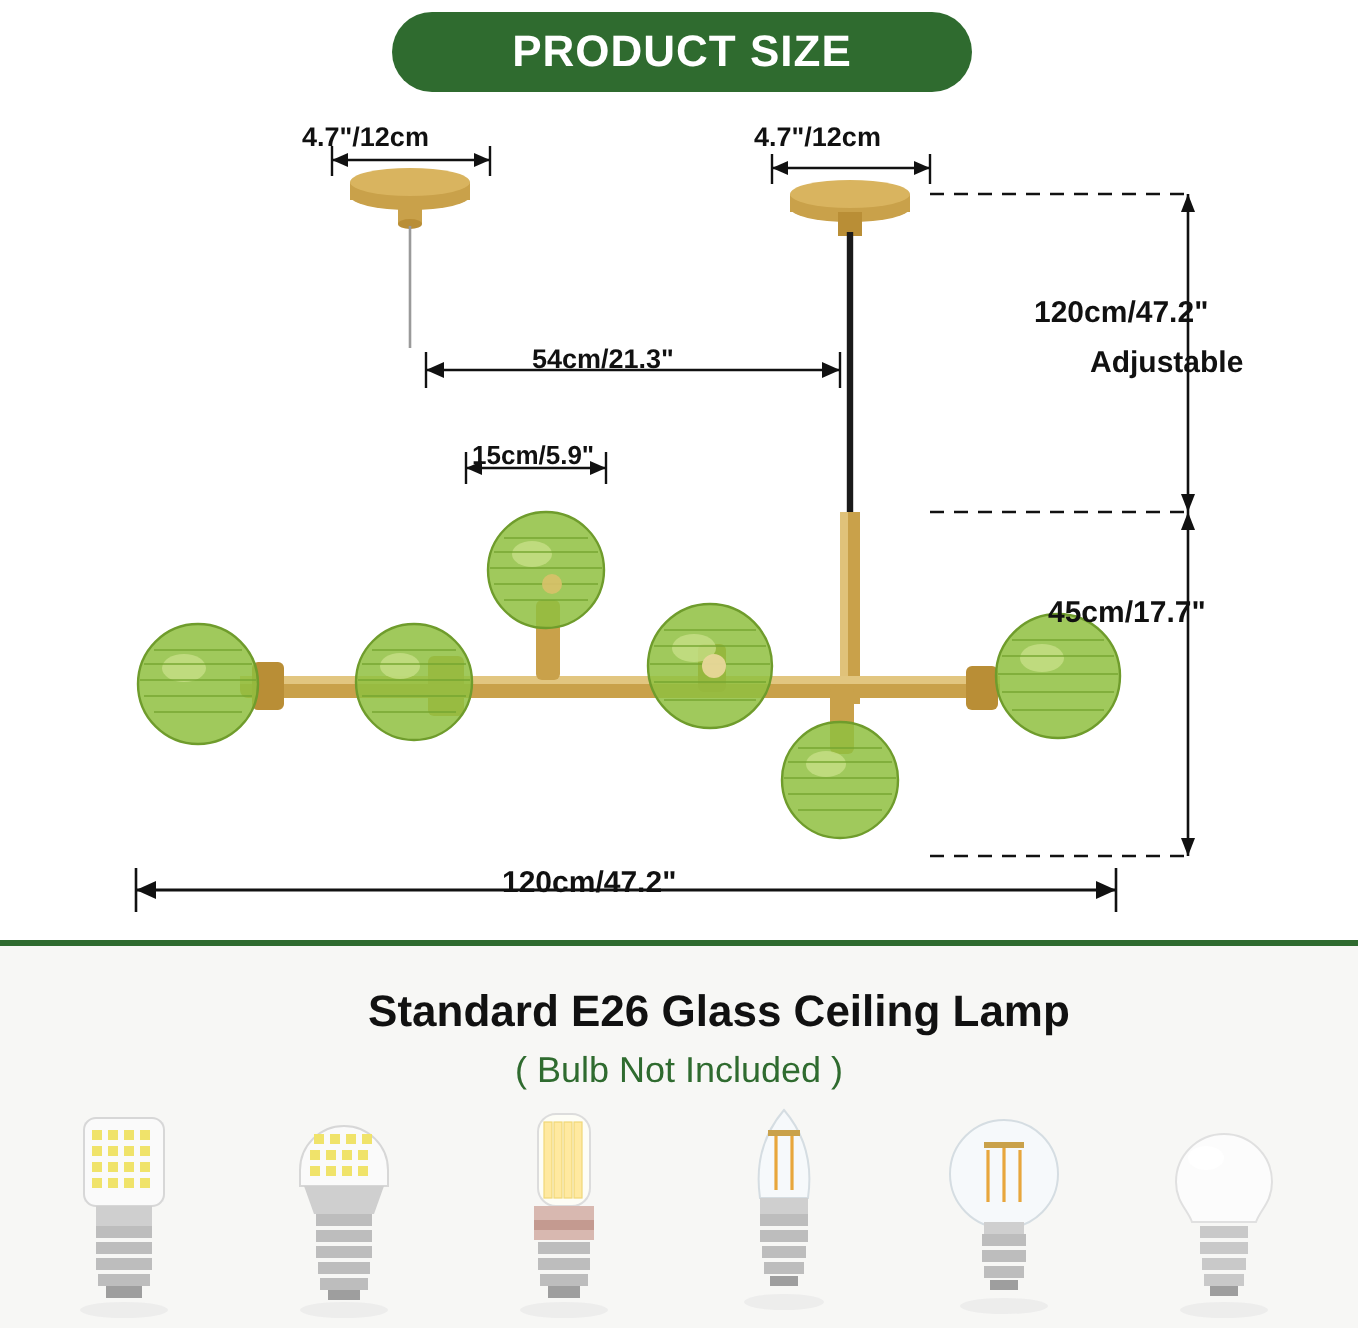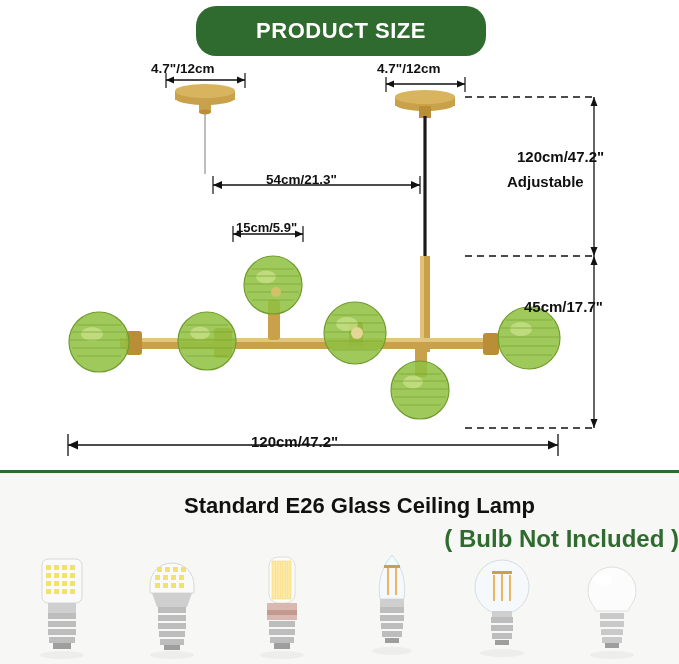--- a/index.html
+++ b/index.html
@@ -8,21 +8,21 @@
     background:#ffffff;
     font-family:"Liberation Sans", sans-serif;
     color:#111;
     position:relative;
     overflow:hidden;
   }
   .sheet{position:absolute;inset:0;}
 
   
   .badge{
-    position:absolute;left:196px;top:6px;width:290px;height:50px;
+    position:absolute;left:196px;top:6px;width:290px;height:40px;
     background:#2f6b2f;border-radius:20px;
     display:flex;align-items:center;justify-content:center;
   }
   .badge-text{
     color:#ffffff;font-weight:bold;font-size:22px;letter-spacing:.5px;
   }
 
   
   .dim{position:absolute;font-size:13.5px;font-weight:bold;color:#111;white-space:nowrap;}
   .dim.sm{font-size:13px;}
@@ -33,22 +33,22 @@
     position:absolute;left:0;top:470px;width:679px;height:194px;
     background:#f7f7f5;
     border-top:3px solid #2f6b2f;
     overflow:hidden;
   }
   .bottom-title{
     position:absolute;top:20px;left:0;width:679px;text-align:center;
     font-size:22px;font-weight:bold;color:#111;margin-left:20px;
   }
   .bottom-sub{
-    position:absolute;top:52px;left:0;width:679px;text-align:right;
-    font-size:24px;font-weight:bold;color:#2f6b2f;
+    position:absolute;top:52px;left:0;width:679px;text-align:center;
+    font-size:18px;font-weight:normal;color:#2f6b2f;
   }
   .bulbs{position:absolute;top:78px;left:0;width:679px;height:116px;}
   .bulb{position:absolute;top:0;width:100px;height:116px;}
   svg{display:block;}
 </style>
 </head>
 <body>
 
 <div class="sheet">
 
@@ -233,21 +233,21 @@
       <line x1="558" y1="434" x2="558" y2="456" stroke="#111" stroke-width="1.3"></line>
     </g>
   </svg>
 
   <div class="dim" style="left:151px;top:61px;">4.7"/12cm</div>
   <div class="dim" style="left:377px;top:61px;">4.7"/12cm</div>
   <div class="dim" style="left:266px;top:172px;">54cm/21.3"</div>
   <div class="dim sm" style="left:236px;top:220px;">15cm/5.9"</div>
   <div class="dim lg" style="left:251px;top:433px;">120cm/47.2"</div>
   <div class="dim lg" style="left:517px;top:148px;">120cm/47.2"</div>
-  <div class="dim lg" style="left:507px;top:173px;">Adjustable</div>
+  <div class="dim lg" style="left:545px;top:173px;">Adjustable</div>
   <div class="dim lg" style="left:524px;top:298px;">45cm/17.7"</div>
 
   <div class="bottom">
     <div class="bottom-title">Standard E26 Glass Ceiling Lamp</div>
     <div class="bottom-sub">( Bulb Not Included )</div>
 
     <div class="bulbs">
 
       <div class="bulb" style="left:12px;">
         <svg width="100" height="116" viewBox="0 0 100 116">

